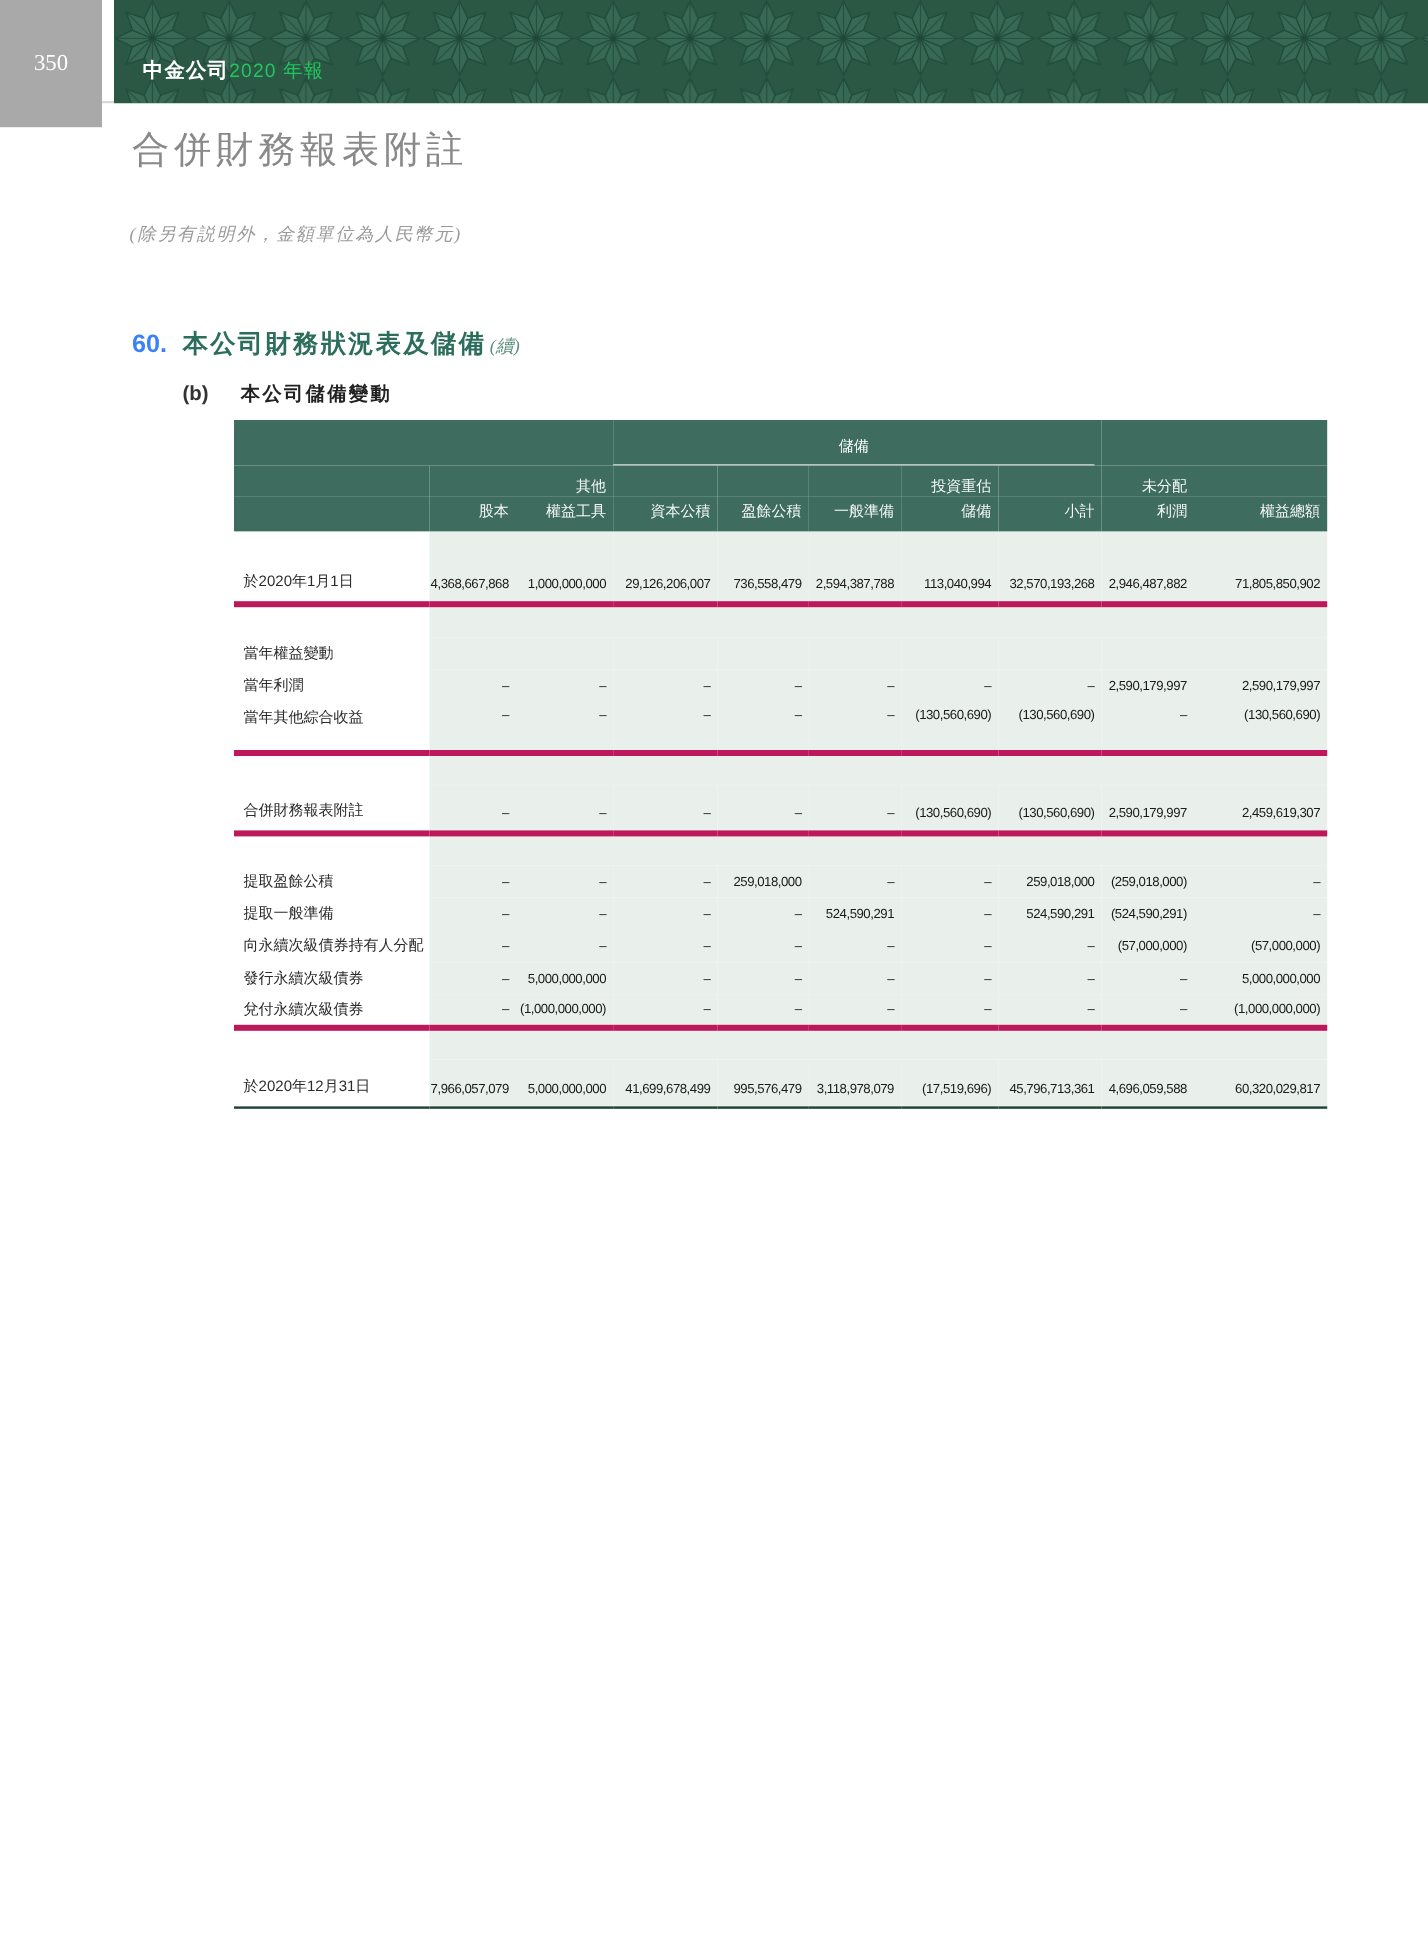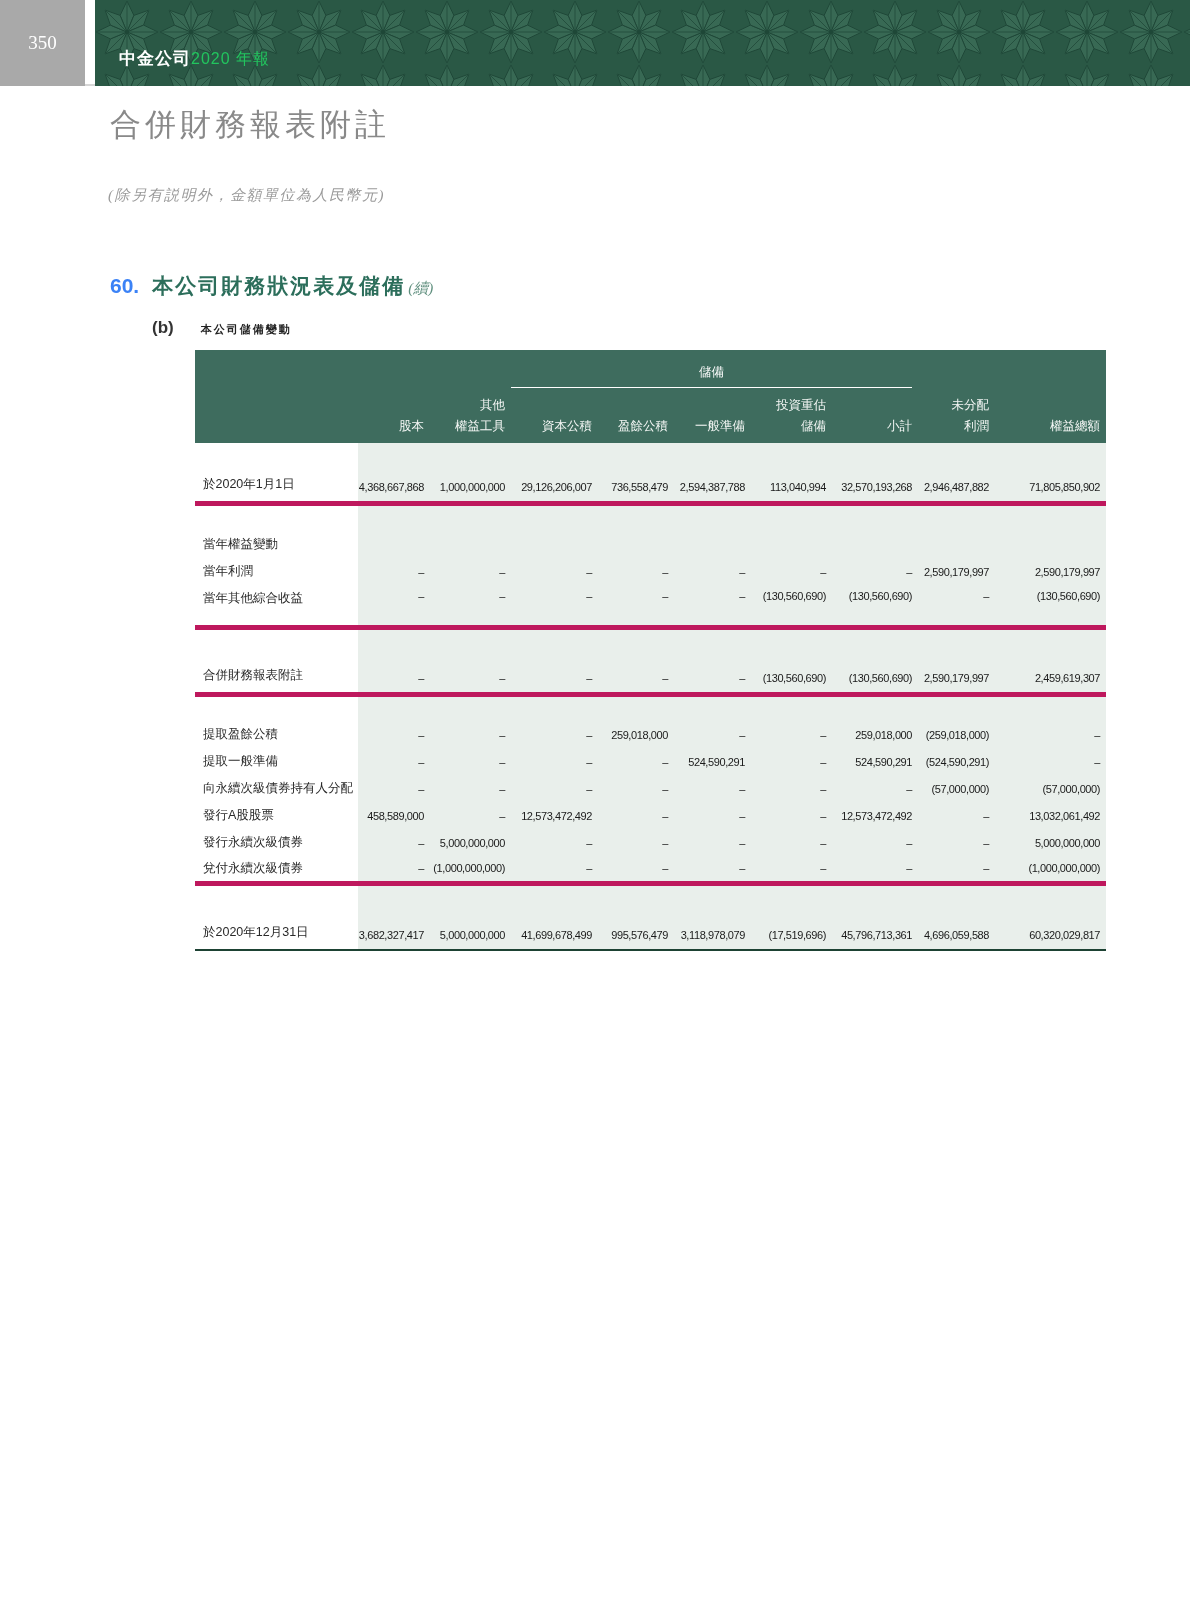--- a/index.html
+++ b/index.html
@@ -7,21 +7,21 @@
   .page {
     position:relative; width:1190px; height:1615px; background:#fff;
     font-family:"Liberation Sans", sans-serif; overflow:hidden;
   }
   
   .masthead {
     position:absolute; top:0; left:0; width:1190px; height:86px;
     display:flex; border-bottom:2px solid #d6d6d6; background:#fff;
   }
   .pagenum-box {
-    width:85px; height:86px; background:#a9a9a9; color:#fff;
+    width:85px; height:106px; background:#a9a9a9; color:#fff;
     display:flex; align-items:center; justify-content:center;
     font-family:"Liberation Serif", serif; font-size:19px;
   }
   .masthead-gap { width:10px; background:#fff; }
   .banner { position:relative; flex:1; height:86px; background:#2a5845; overflow:hidden; }
   .banner svg.pattern { position:absolute; top:0; left:0; width:100%; height:100%; display:block; }
   .banner-text { position:absolute; left:24px; top:47px; white-space:nowrap; }
   .brand { color:#ffffff; font-weight:bold; font-size:17px; letter-spacing:1px; }
   .brand-suffix { color:#22c55e; font-weight:normal; font-size:16px; letter-spacing:1px; }
   
@@ -33,21 +33,21 @@
     position:absolute; left:108px; top:186px;
     font-family:"Liberation Serif", serif; font-style:italic;
     font-size:15px; color:#9a9a9a; letter-spacing:1.5px;
   }
   .section-row { position:absolute; left:110px; top:272px; white-space:nowrap; }
   .section-no { font-weight:bold; font-size:21px; color:#3b82f6; }
   .section-title { font-weight:bold; font-size:21px; color:#2c6e5b; margin-left:13px; letter-spacing:2px; }
   .section-cont { font-family:"Liberation Serif", serif; font-style:italic; font-size:15px; color:#5f8f7e; margin-left:3px; }
   .subsection-row { position:absolute; left:152px; top:318px; white-space:nowrap; }
   .sub-label { font-weight:bold; font-size:17px; color:#333; }
-  .sub-title { font-weight:bold; font-size:11px; color:#222; margin-left:27px; letter-spacing:2px; }
+  .sub-title { font-weight:bold; font-size:16px; color:#222; margin-left:27px; letter-spacing:2px; }
   
   .table-wrap { position:absolute; left:195px; top:350px; width:911px; }
   table { border-collapse:collapse; table-layout:fixed; width:911px; }
   thead th {
     background:#3e6c5e; color:#f4f7f5; font-weight:normal; font-size:12.5px;
     text-align:right; padding:0 6px 0 0; vertical-align:bottom;
   }
   tr.h-group th { height:38px; }
   tr.h-line1 th { height:26px; }
   tr.h-line2 th { height:29px; padding-bottom:8px; }
@@ -277,32 +277,20 @@
             <td class="num">–</td>
             <td class="num">–</td>
             <td class="num">–</td>
             <td class="num">–</td>
             <td class="num">–</td>
             <td class="num">–</td>
             <td class="num">(57,000,000)</td>
             <td class="num">(57,000,000)</td>
           </tr>
           <tr>
-            <td class="lblcol">發行A股股票</td>
-            <td class="num">458,589,000</td>
-            <td class="num">–</td>
-            <td class="num">12,573,472,492</td>
-            <td class="num">–</td>
-            <td class="num">–</td>
-            <td class="num">–</td>
-            <td class="num">12,573,472,492</td>
-            <td class="num">–</td>
-            <td class="num">13,032,061,492</td>
-          </tr>
-          <tr>
             <td class="lblcol">發行永續次級債券</td>
             <td class="num">–</td>
             <td class="num">5,000,000,000</td>
             <td class="num">–</td>
             <td class="num">–</td>
             <td class="num">–</td>
             <td class="num">–</td>
             <td class="num">–</td>
             <td class="num">–</td>
             <td class="num">5,000,000,000</td>
@@ -318,21 +306,21 @@
             <td class="num">–</td>
             <td class="num">–</td>
             <td class="num">(1,000,000,000)</td>
           </tr>
           <tr class="spacer">
             <td class="lblcol" style="height: 26px;"></td>
             <td class="num" colspan="9"></td>
           </tr>
           <tr class="tall2 rule-thick">
             <td class="lblcol">於2020年12月31日</td>
-            <td class="num">3,682,327,417</td>
+            <td class="num">7,966,057,079</td>
             <td class="num">5,000,000,000</td>
             <td class="num">41,699,678,499</td>
             <td class="num">995,576,479</td>
             <td class="num">3,118,978,079</td>
             <td class="num">(17,519,696)</td>
             <td class="num">45,796,713,361</td>
             <td class="num">4,696,059,588</td>
             <td class="num">60,320,029,817</td>
           </tr>
         </tbody>

